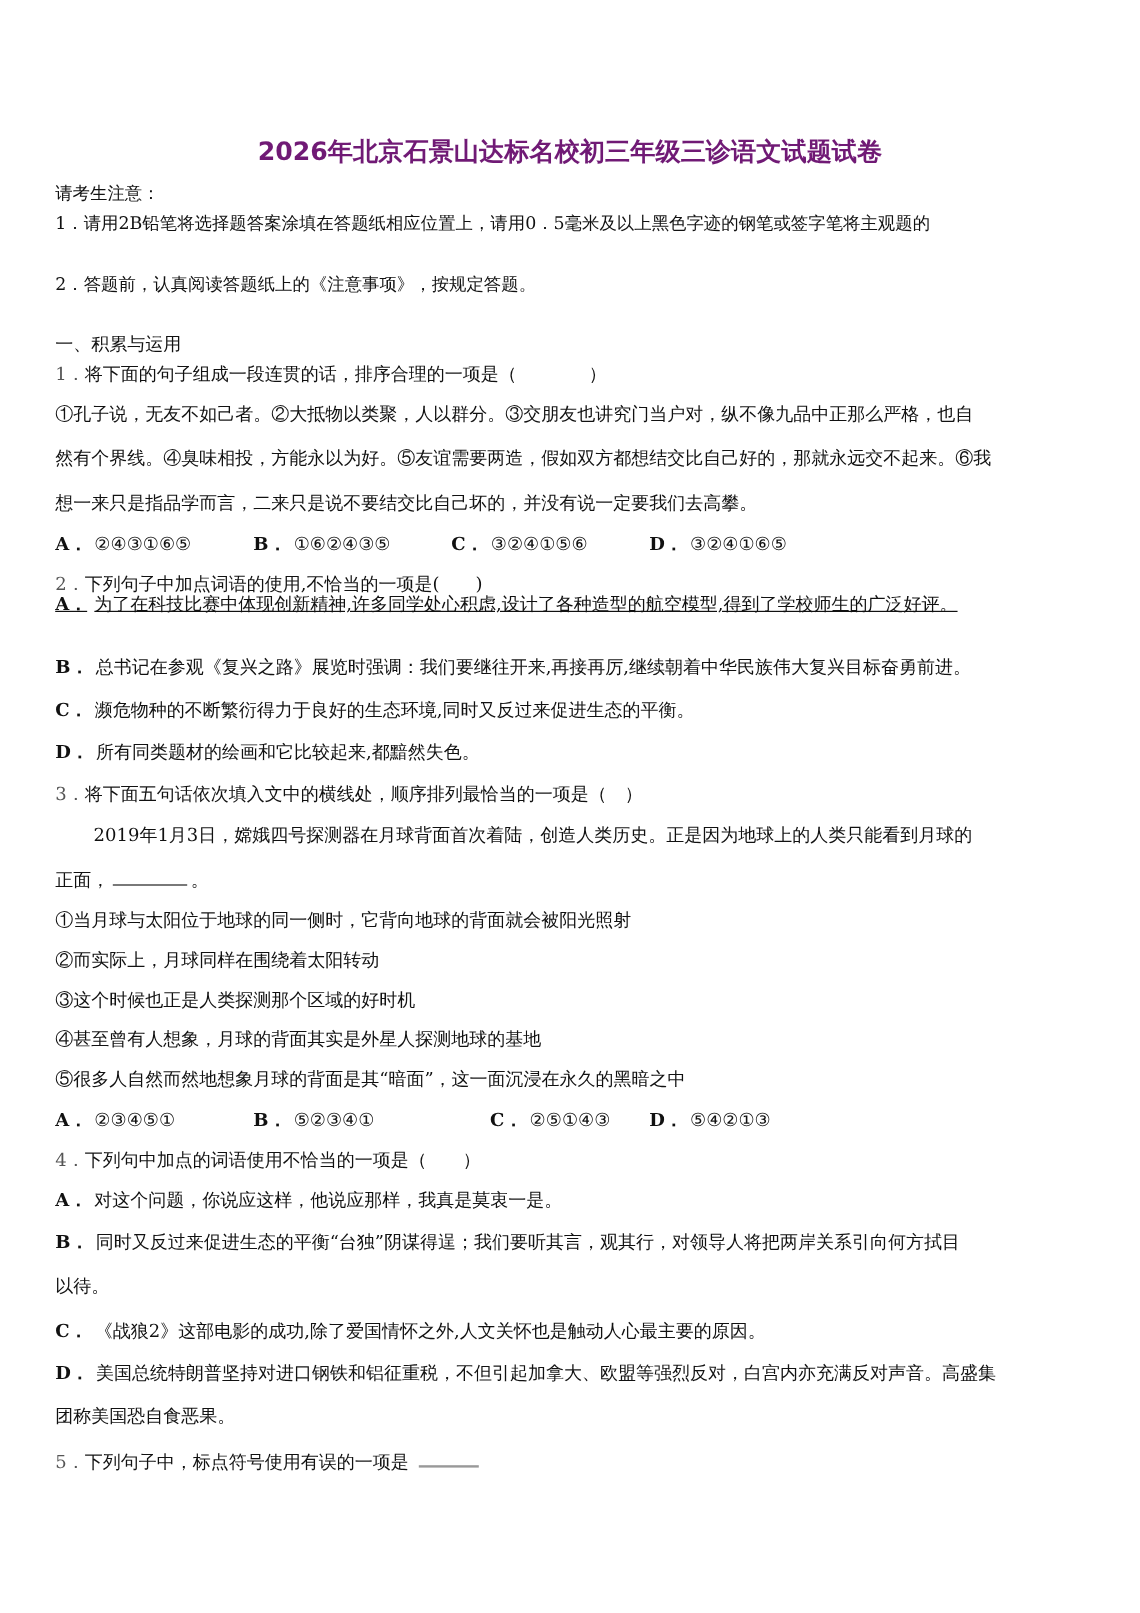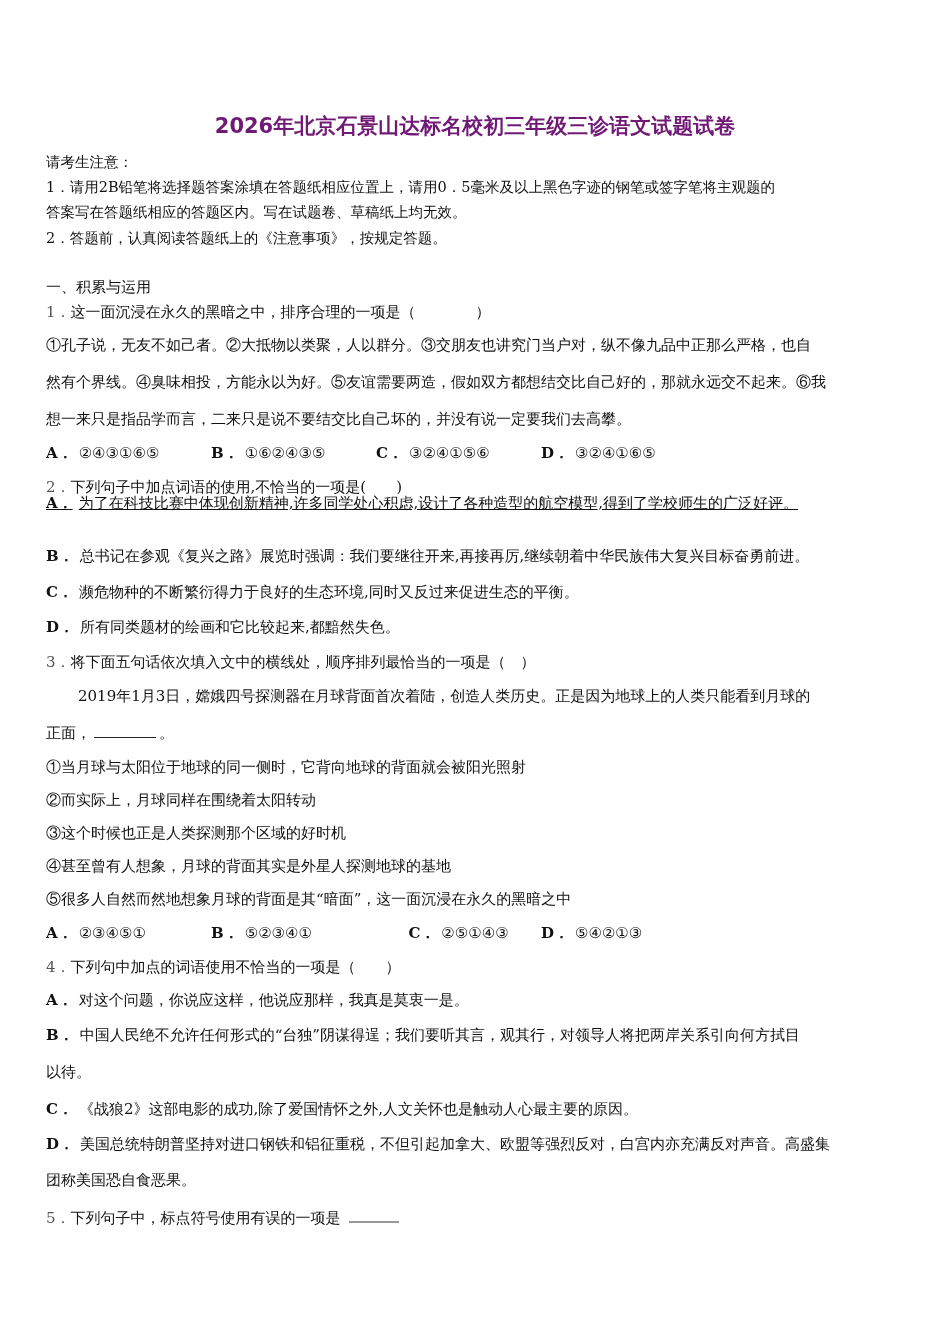--- a/index.html
+++ b/index.html
@@ -73,27 +73,26 @@
   </style>
 </head>
 <body>
 
 <div class="page">
 
   <div class="title">2026年北京石景山达标名校初三年级三诊语文试题试卷</div>
 
   <div class="line notice" style="top:152px;">请考生注意：</div>
   <div class="line notice" style="top:177px;">1．请用2B铅笔将选择题答案涂填在答题纸相应位置上，请用0．5毫米及以上黑色字迹的钢笔或签字笔将主观题的</div>
-  <div class="line notice" style="top:202px;">答案写在答题纸相应的答题区内。写在试题卷、草稿纸上均无效。</div>
   <div class="line notice" style="top:228px;">2．答题前，认真阅读答题纸上的《注意事项》，按规定答题。</div>
 
   <div class="line" style="top:277px;">一、积累与运用</div>
 
   <div class="line" style="top:302px;">
-    <span class="qnum">1．</span><span>这一面沉浸在永久的黑暗之中，排序合理的一项是（　　　　）</span>
+    <span class="qnum">1．</span><span>将下面的句子组成一段连贯的话，排序合理的一项是（　　　　）</span>
   </div>
   <div class="line" style="top:335px;">①孔子说，无友不如己者。②大抵物以类聚，人以群分。③交朋友也讲究门当户对，纵不像九品中正那么严格，也自</div>
   <div class="line" style="top:372px;">然有个界线。④臭味相投，方能永以为好。⑤友谊需要两造，假如双方都想结交比自己好的，那就永远交不起来。⑥我</div>
   <div class="line" style="top:409px;">想一来只是指品学而言，二来只是说不要结交比自己坏的，并没有说一定要我们去高攀。</div>
   <div class="line opts" style="top:443px;">
     <span class="opt" style="width:165px;"><span class="opt-letter">A．</span><span>②④③①⑥⑤</span></span><span class="opt" style="width:165px;"><span class="opt-letter">B．</span><span>①⑥②④③⑤</span></span><span class="opt" style="width:165px;"><span class="opt-letter">C．</span><span>③②④①⑤⑥</span></span><span class="opt"><span class="opt-letter">D．</span><span>③②④①⑥⑤</span></span>
   </div>
 
   <div class="line" style="top:477px;">
     <span class="qnum">2．</span><span>下列句子中加点词语的使用,不恰当的一项是(　　)</span>
@@ -116,21 +115,21 @@
   <div class="line" style="top:856px;">④甚至曾有人想象，月球的背面其实是外星人探测地球的基地</div>
   <div class="line" style="top:889px;">⑤很多人自然而然地想象月球的背面是其“暗面”，这一面沉浸在永久的黑暗之中</div>
   <div class="line opts" style="top:923px;">
     <span class="opt" style="width:165px;"><span class="opt-letter">A．</span><span>②③④⑤①</span></span><span class="opt" style="width:165px;"><span class="opt-letter">B．</span><span>⑤②③④①</span></span><span class="opt" style="width:165px;text-align:center;"><span class="opt-letter">C．</span><span>②⑤①④③</span></span><span class="opt"><span class="opt-letter">D．</span><span>⑤④②①③</span></span>
   </div>
 
   <div class="line" style="top:957px;">
     <span class="qnum">4．</span><span>下列句中加点的词语使用不恰当的一项是（　　）</span>
   </div>
   <div class="line" style="top:990px;"><span class="opt-letter">A．</span><span>对这个问题，你说应这样，他说应那样，我真是莫衷一是。</span></div>
-  <div class="line" style="top:1025px;"><span class="opt-letter">B．</span><span>中国人民绝不允许任何形式的“台独”阴谋得逞；我们要听其言，观其行，对领导人将把两岸关系引向何方拭目</span></div>
+  <div class="line" style="top:1025px;"><span class="opt-letter">B．</span><span>同时又反过来促进生态的平衡“台独”阴谋得逞；我们要听其言，观其行，对领导人将把两岸关系引向何方拭目</span></div>
   <div class="line" style="top:1062px;">以待。</div>
   <div class="line" style="top:1099px;"><span class="opt-letter">C．</span><span>《战狼2》这部电影的成功,除了爱国情怀之外,人文关怀也是触动人心最主要的原因。</span></div>
   <div class="line" style="top:1134px;"><span class="opt-letter">D．</span><span>美国总统特朗普坚持对进口钢铁和铝征重税，不但引起加拿大、欧盟等强烈反对，白宫内亦充满反对声音。高盛集</span></div>
   <div class="line" style="top:1170px;">团称美国恐自食恶果。</div>
 
   <div class="line" style="top:1207px;">
     <span class="qnum">5．</span><span>下列句子中，标点符号使用有误的一项是</span><span class="blank-gray"></span>
   </div>
 
 </div>

